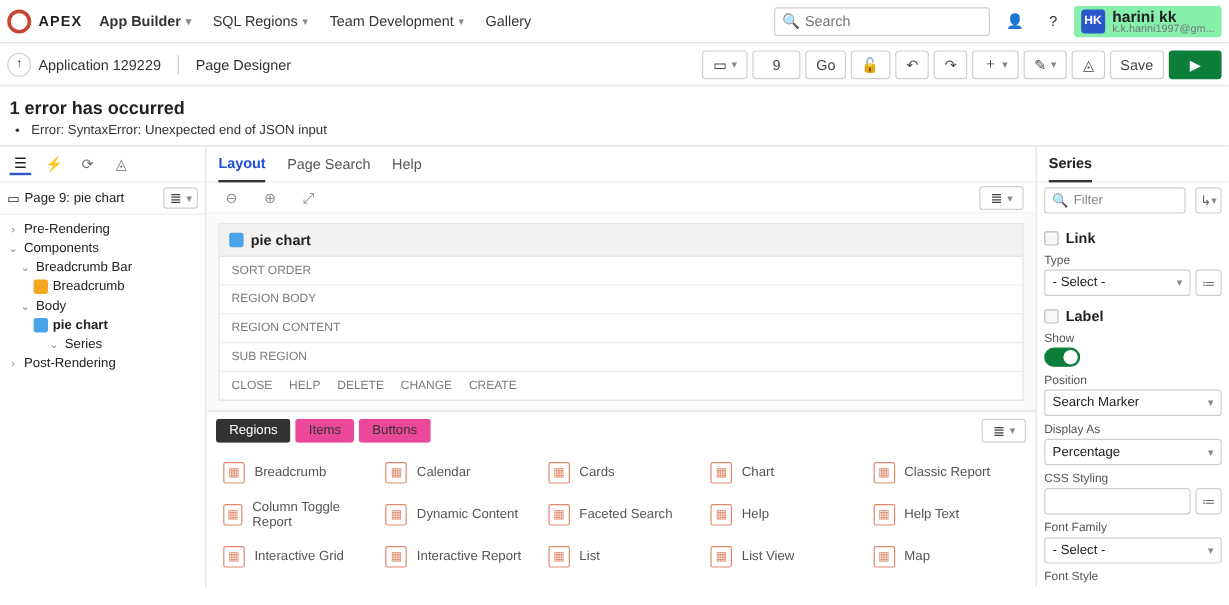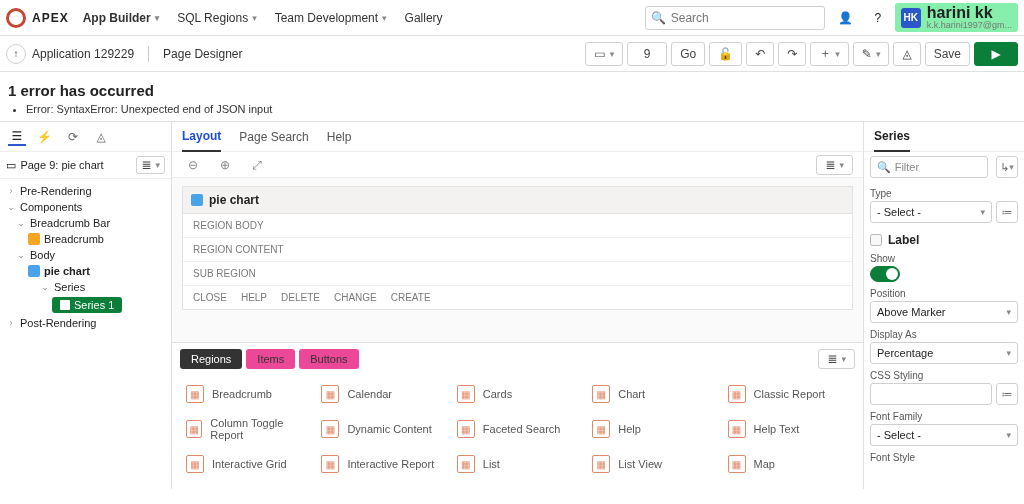--- a/index.html
+++ b/index.html
@@ -12,21 +12,21 @@
 .nav-item { font-size: 12px; color: #333; cursor: pointer; display: flex; align-items: center; gap: 4px; }
 .nav-item.active { font-weight: 700; }
 .spacer { flex: 1; }
 .search { display: flex; align-items: center; background: #fff; border: 1px solid #d0d0d0; border-radius: 3px; height: 24px; width: 180px; padding: 0 6px; gap: 4px; color: #666; }
 .search input { border: none; outline: none; width: 100%; font-size: 12px; }
 .topicons { display: flex; align-items: center; gap: 10px; margin-left: 10px; }
 .iconbtn { width: 22px; height: 22px; display: flex; align-items: center; justify-content: center; border-radius: 3px; cursor: pointer; }
 .userchip { display: flex; align-items: center; gap: 6px; background: #86efac; border-radius: 3px; padding: 2px 6px; margin-left: 6px; }
 .avatar { width: 20px; height: 20px; background: #2a57c9; color: #fff; font-size: 10px; font-weight: 700; display: flex; align-items: center; justify-content: center; border-radius: 3px; }
 .user-meta { display: flex; flex-direction: column; line-height: 1; }
-.user-name { font-size: 16px; font-weight: 600; }
+.user-name { font-size: 13px; font-weight: 600; }
 .user-email { font-size: 9px; color: #777; }
 .subnav { display: flex; align-items: center; height: 36px; border-bottom: 1px solid #e0e0e0; padding: 0 6px; font-size: 12px; }
 .bc { display: flex; align-items: center; gap: 6px; color: #333; }
 .bc-sep { border-left: 1px solid #ccc; height: 16px; margin: 0 8px; }
 .toolbtn { height: 24px; min-width: 26px; padding: 0 8px; border: 1px solid #d0d0d0; border-radius: 3px; background: #fff; display: inline-flex; align-items: center; justify-content: center; cursor: pointer; margin-left: 4px; color: #444; font-size: 12px; gap: 4px; }
 .toolbtn.numfield { width: 40px; }
 .runbtn { background: #0b7f3a; border-color: #0b7f3a; color: #fff; width: 44px; }
 .chev { font-size: 9px; color: #888; }
 .errbar { padding: 10px 8px 6px 8px; }
 .errtitle { font-weight: 700; font-size: 15px; color: #222; margin-bottom: 4px; }
@@ -204,26 +204,20 @@
           <span>Body</span>
         </div>
       <div class="node ind2">
           <span class="badge-icon blue"></span>
           <span style="font-weight:600;">pie chart</span>
         </div>
       <div class="node ind3">
           <span class="caret">⌄</span>
           <span>Series</span>
         </div>
-      <div class="node ind4">
-          <span class="series-chip">
-            <span class="sq"></span>
-            <span>Series 1</span>
-          </span>
-        </div>
       <div class="node">
           <span class="caret">›</span>
           <span>Post-Rendering</span>
         </div>
     </div>
   </div>
 
   <div class="midpane">
     <div class="midtabs">
       <div class="midtab active">Layout</div>
@@ -235,20 +229,23 @@
       <div class="iconbtn">⊕</div>
       <div class="iconbtn">⤢</div>
       <div class="spacer"></div>
       <span class="toolbtn" style="height:20px;">≣<span class="chev">▾</span></span>
     </div>
     <div class="canvas">
       <div class="region">
         <div class="region-hd">
             <span class="badge-icon blue"></span>
             <span>pie chart</span>
+          </div>
+        <div class="region-row">
+            <span>SORT ORDER</span>
           </div>
         <div class="region-row">
             <span>REGION BODY</span>
           </div>
         <div class="region-row">
             <span>REGION CONTENT</span>
           </div>
         <div class="region-row">
             <span>SUB REGION</span>
           </div>
@@ -341,41 +338,45 @@
         <div class="righttab">Series</div>
       </div>
     <div class="filterrow">
       <div class="filter">
           <span>🔍</span>
           <span>Filter</span>
         </div>
       <div class="sidebtn">↳<span class="chev">▾</span></div>
     </div>
     <div class="rprops">
+      <div class="sectionhd">
+          <span class="chk"></span>
+          <span>Link</span>
+        </div>
       <div class="proplabel">Type</div>
       <div class="row">
           <div class="select" style="flex:1">
             <span>- Select -</span>
             <span class="chev">▾</span>
           </div>
           <div class="sidebtn">≔</div>
         </div>
 
       <div class="sectionhd">
           <span class="chk"></span>
           <span>Label</span>
         </div>
       <div class="proplabel">Show</div>
       <div class="toggle">
           <div class="knob"></div>
         </div>
 
       <div class="proplabel">Position</div>
       <div class="select">
-          <span>Above Marker</span>
+          <span>Search Marker</span>
           <span class="chev">▾</span>
         </div>
 
       <div class="proplabel">Display As</div>
       <div class="select">
           <span>Percentage</span>
           <span class="chev">▾</span>
         </div>
 
       <div class="proplabel">CSS Styling</div>

